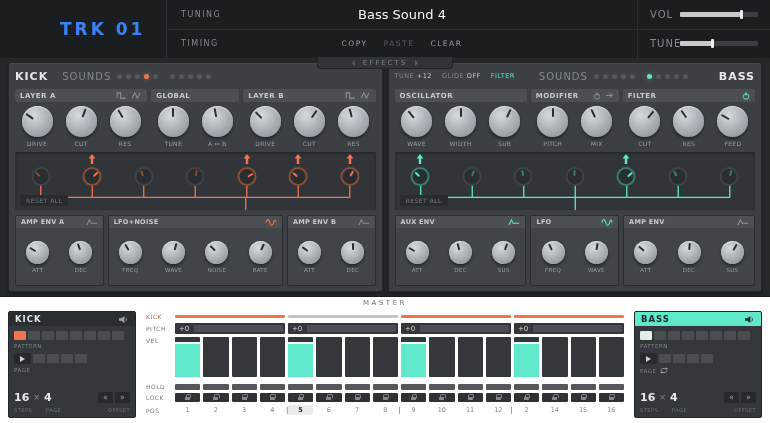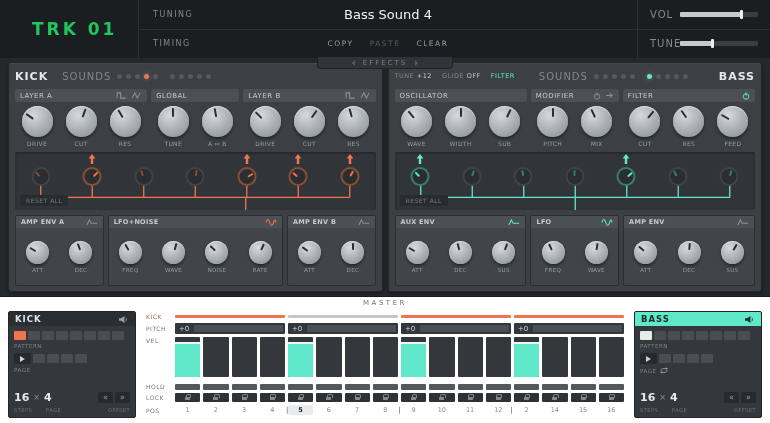--- a/index.html
+++ b/index.html
@@ -2,21 +2,21 @@
 <html><head>
 <meta charset="utf-8">
 <style>
   *{margin:0;padding:0;box-sizing:border-box;}
   html,body{background:#101113;}
   body{font-family:"DejaVu Sans","Liberation Sans",sans-serif;}
   .app{position:relative;width:770px;height:423px;background:#26292c;overflow:hidden;user-select:none;}
 
   
   .top{position:absolute;top:0;left:0;width:770px;height:58px;background:#1b1e21;display:flex;}
-  .logo{width:138px;display:flex;align-items:center;padding-left:32px;font-size:17px;font-weight:bold;letter-spacing:3px;color:#22c55e;}
+  .logo{width:138px;display:flex;align-items:center;padding-left:32px;font-size:17px;font-weight:bold;letter-spacing:3px;color:#3b82f6;margin-left:28px;}
   .hdr-center{flex:1;border-left:1px solid #2b2f33;border-right:1px solid #2b2f33;display:flex;flex-direction:column;}
   .hdr-row{flex:1;display:flex;align-items:center;position:relative;}
   .hdr-center .hdr-row:first-child,.hdr-right .hdr-row:first-child{border-bottom:1px solid #2b2f33;}
   .menu{font-size:8px;letter-spacing:1.5px;color:#84888c;padding-left:14px;width:100px;z-index:1;}
   .preset{position:absolute;left:0;right:0;text-align:center;font-size:13px;color:#f0f2f4;}
   .preset-actions{position:absolute;left:0;right:0;display:flex;justify-content:center;gap:16px;font-size:7.5px;letter-spacing:1.5px;color:#9b9fa3;}
   .preset-actions .disabled{color:#565a5e;}
   .hdr-right{width:132px;display:flex;flex-direction:column;}
   .slider-row{display:flex;align-items:center;gap:6px;padding:0 12px;}
   .slabel{font-size:10px;color:#84888c;letter-spacing:1px;width:24px;}
@@ -43,21 +43,21 @@
   .dots{display:flex;gap:4px;align-items:center;}
   .dot{width:5px;height:5px;border-radius:50%;background:#55595e;display:inline-block;}
   .dot.on{box-shadow:0 0 4px 1px rgba(255,255,255,.15);}
   .badge{font-size:6.5px;letter-spacing:.5px;margin-right:10px;white-space:nowrap;}
   .b-dim{color:#83878b;}.b-val{color:#c9cdd1;}
   .badge.always{color:var(--accent);}
 
   .sections-row{display:flex;gap:4px;}
   .section{display:flex;flex-direction:column;gap:4px;}
   .sec-head{height:13px;background:#4c5055;border-radius:2px;display:flex;align-items:center;padding:0 5px;
-    font-size:7px;font-weight:normal;letter-spacing:.5px;color:#c6cace;}
+    font-size:7px;font-weight:bold;letter-spacing:.5px;color:#c6cace;}
   .sec-icons{margin-left:auto;display:flex;gap:4px;align-items:center;color:#8d9195;}
   .icon svg{display:block;}
   .knob-row{display:flex;justify-content:space-around;}
   .knob-unit{display:flex;flex-direction:column;align-items:center;gap:3px;}
   .knob{position:relative;width:31px;height:31px;border-radius:50%;
     background:radial-gradient(circle at 38% 30%,#d6dade,#a8adb3 55%,#868b92);
     box-shadow:0 2px 3px rgba(0,0,0,.45),inset 0 1px 1px rgba(255,255,255,.5);}
   .knob::after{content:'';position:absolute;left:50%;top:2px;width:2px;height:9px;margin-left:-1px;background:#2a2d31;
     border-radius:1px;transform-origin:1px 13.5px;transform:rotate(var(--a,0deg));}
   .knob-label{font-size:6px;color:#989ca0;letter-spacing:.3px;white-space:nowrap;}

